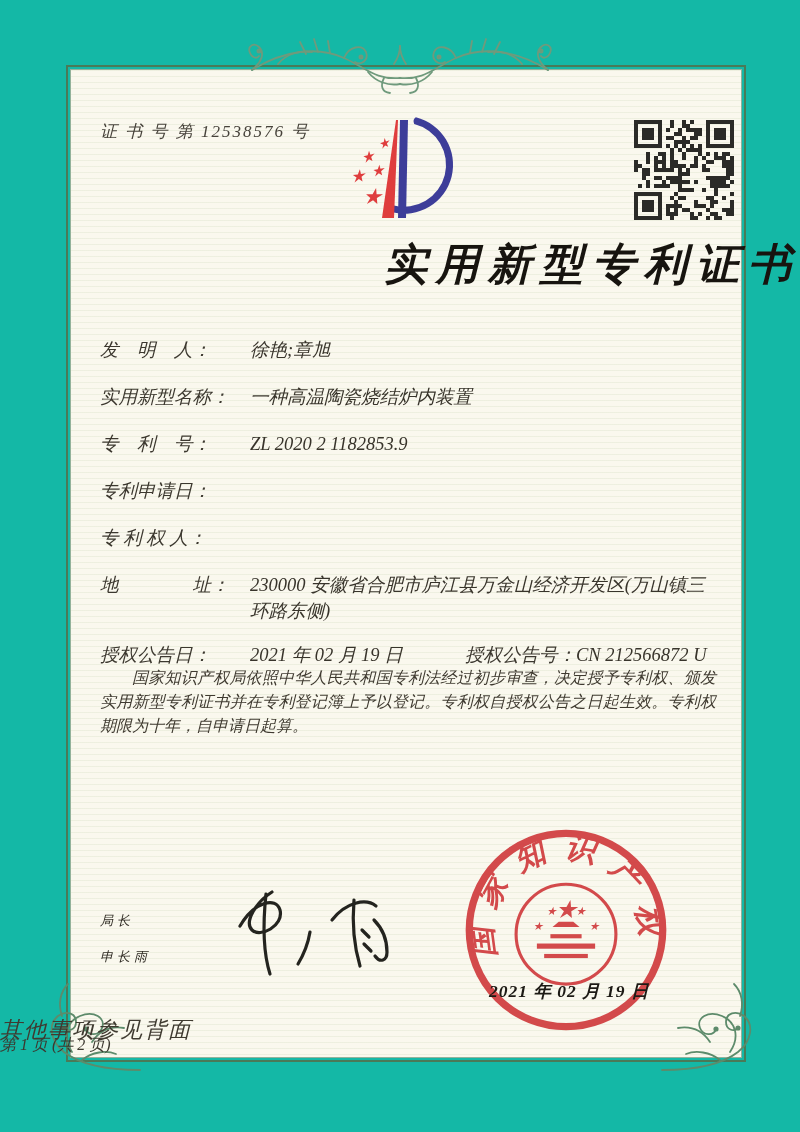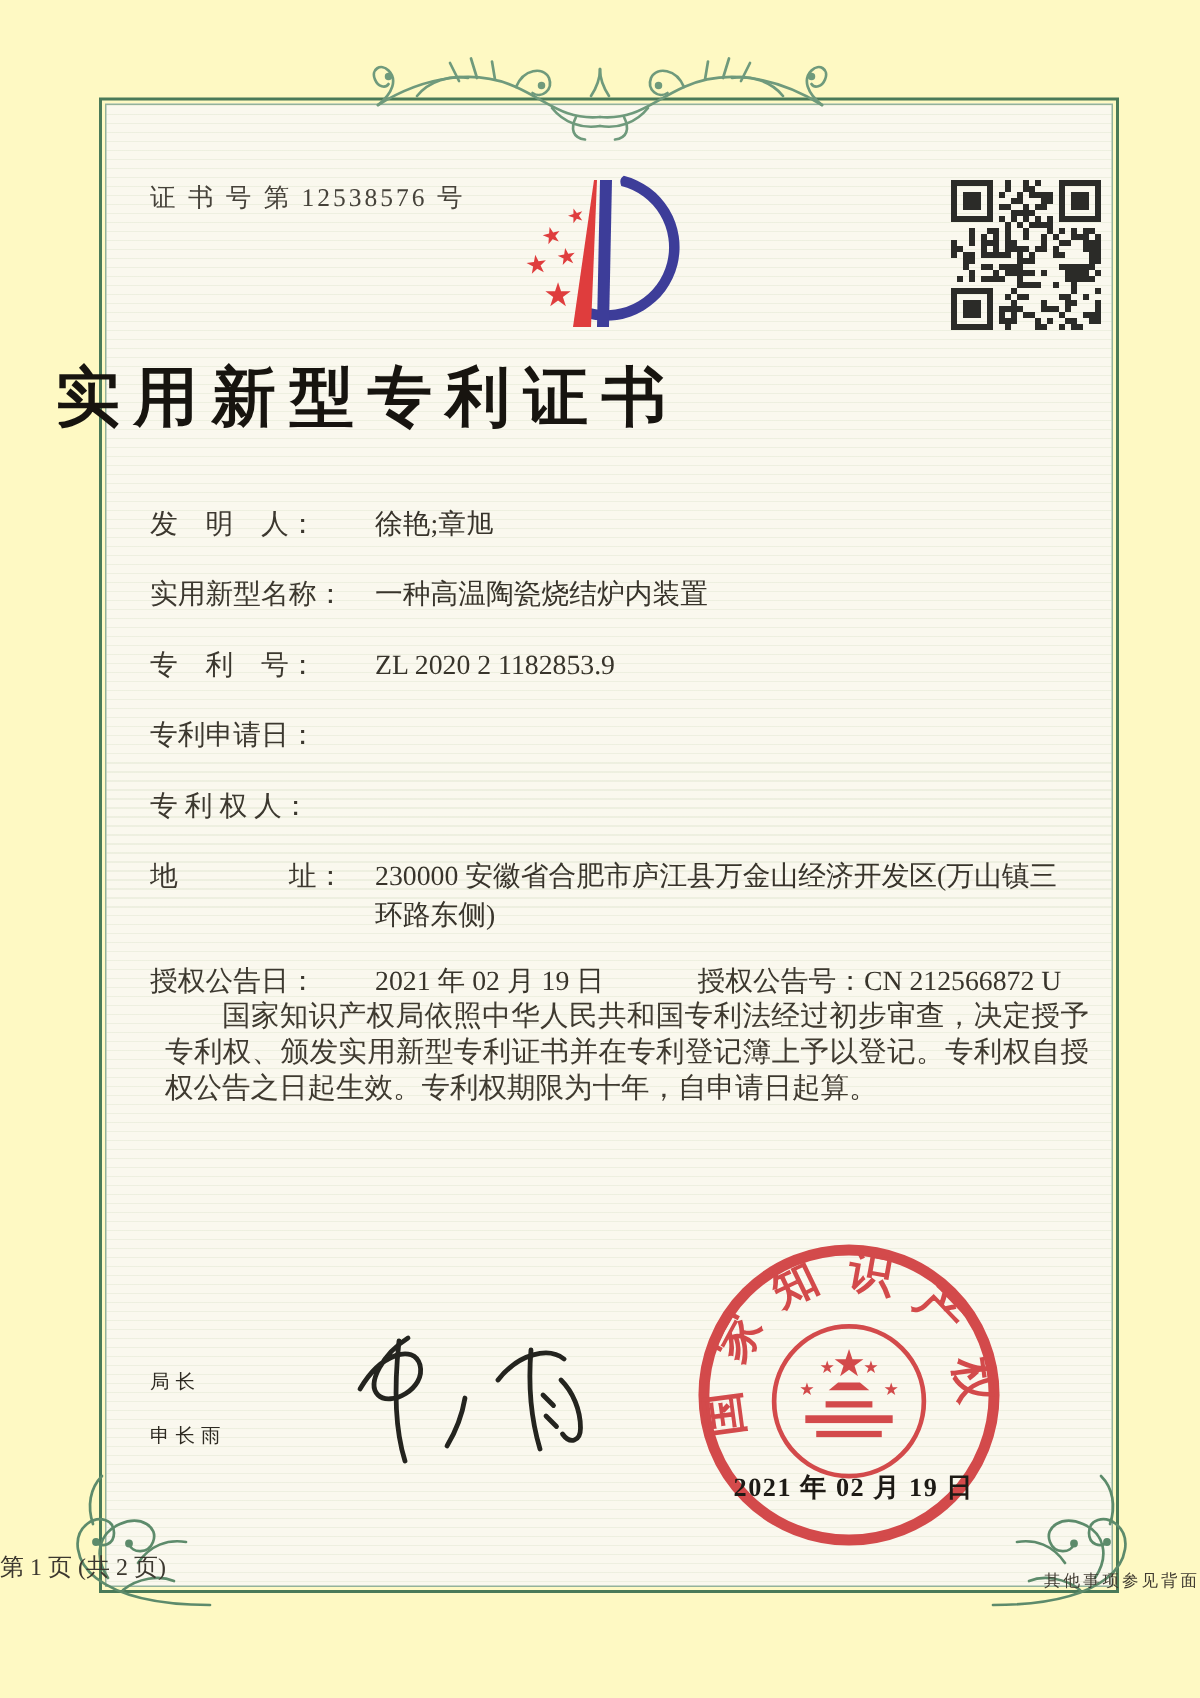--- a/index.html
+++ b/index.html
@@ -1,62 +1,63 @@
 <!DOCTYPE html>
 <html><head>
 <meta charset="utf-8">
 <style>
   html,body{margin:0;padding:0;background:#ffffff;}
   .page{
     position:relative;width:800px;height:1132px;margin:0 auto;overflow:hidden;
-    background:#fef9c3;
+    background:#14b8a6;
     font-family:"Liberation Serif","DejaVu Serif",serif;
     color:#3c382f;
+    font-style:italic;
   }
   
   .frame{
     position:absolute;left:66px;top:65px;width:680px;height:997px;
     border:2px solid #4a7a58;box-sizing:border-box;z-index:1;
   }
   .frame-inner{
     position:absolute;inset:2px;border:1px solid #93b29b;
     background:
       repeating-linear-gradient(180deg,
         rgba(173,193,150,0.16) 0px, rgba(173,193,150,0.16) 1px,
         rgba(0,0,0,0) 1px, rgba(0,0,0,0) 6px),
       #faf8ee;
   }
   .content{position:absolute;inset:0;z-index:3;}
   .orn{position:absolute;z-index:2;}
   .cert-no{position:absolute;left:100px;top:120px;font-size:17px;letter-spacing:2px;color:#46423a;}
   .logo{position:absolute;left:328px;top:106px;width:148px;height:128px;}
   .qr{position:absolute;left:634px;top:120px;width:100px;height:100px;}
   .title{
-    position:absolute;left:0;right:0;top:236px;text-align:left;
-    font-size:43px;font-weight:bold;letter-spacing:9px;color:#17140f;margin-left:37px;
+    position:absolute;left:0;right:0;top:236px;text-align:right;
+    font-size:43px;font-weight:bold;letter-spacing:9px;color:#17140f;
   }
   .fields{position:absolute;left:100px;top:337px;width:614px;}
   .frow{display:flex;align-items:flex-start;line-height:26px;margin-bottom:21px;font-size:18.5px;}
   .frow.addr{margin-bottom:18px;}
   .flabel{display:inline-block;width:150px;flex:0 0 150px;white-space:pre;color:#3c382f;}
   .flabel.auto{width:auto;flex:0 0 auto;}
   .fvalue{color:#38342b;}
   .fvalue.w215{width:215px;flex:0 0 215px;}
-  .paras{position:absolute;left:110px;top:666px;width:616px;font-size:19px;line-height:24px;
+  .paras{position:absolute;left:100px;top:666px;width:616px;font-size:16px;line-height:24px;
     text-align:justify;color:#3f3a30;}
   .paras p{margin:0;text-indent:2em;}
   .director{position:absolute;left:100px;font-size:13px;color:#2e2a22;letter-spacing:4px;}
   .director.t1{top:912px;}
   .director.t2{top:948px;}
   .sig{position:absolute;left:212px;top:872px;width:215px;height:115px;}
   .seal{position:absolute;left:462px;top:826px;width:208px;height:208px;opacity:.92;mix-blend-mode:multiply;}
   .seal-date{position:absolute;left:489px;top:979px;font-size:17.5px;font-weight:600;
     letter-spacing:1px;color:#1d1a15;z-index:4;}
   .page-info{position:absolute;left:0;right:0;top:1035px;font-size:16px;color:#3c382f;}
-  .back-note{position:absolute;left:0;right:0;top:1046px;text-align:right;font-size:11px;color:#3f3a30;letter-spacing:2px;}
+  .back-note{position:absolute;left:0;right:0;top:1015px;text-align:left;font-size:22px;color:#3f3a30;letter-spacing:2px;}
 </style>
 </head>
 <body>
 
 <div class="page">
 
   <div class="frame">
     <div class="frame-inner"></div>
   </div>
 

